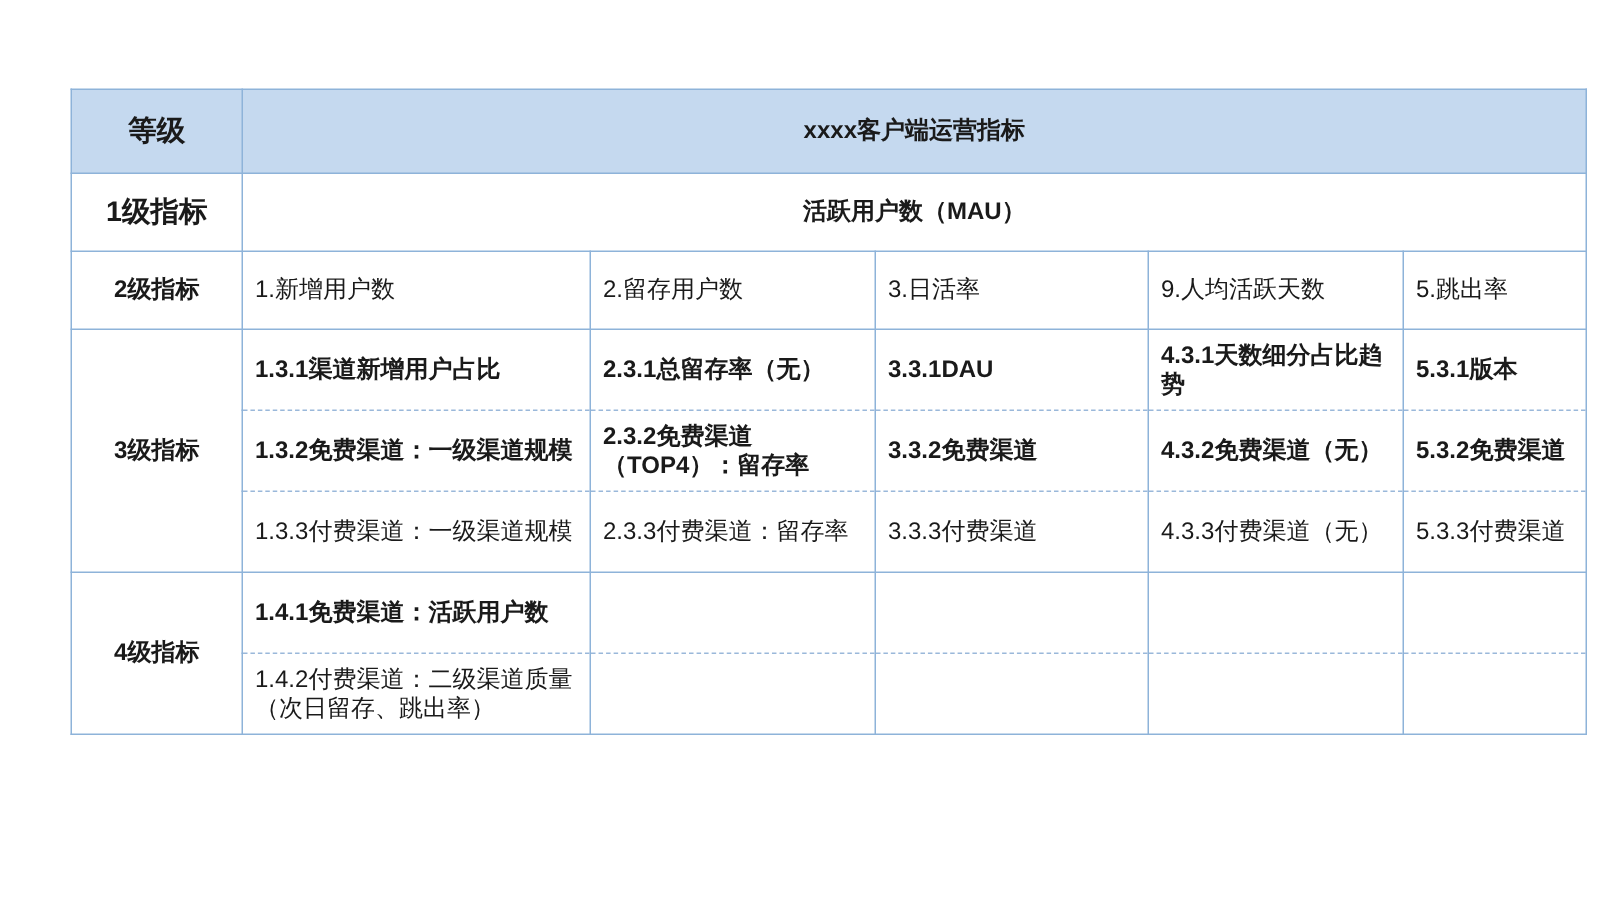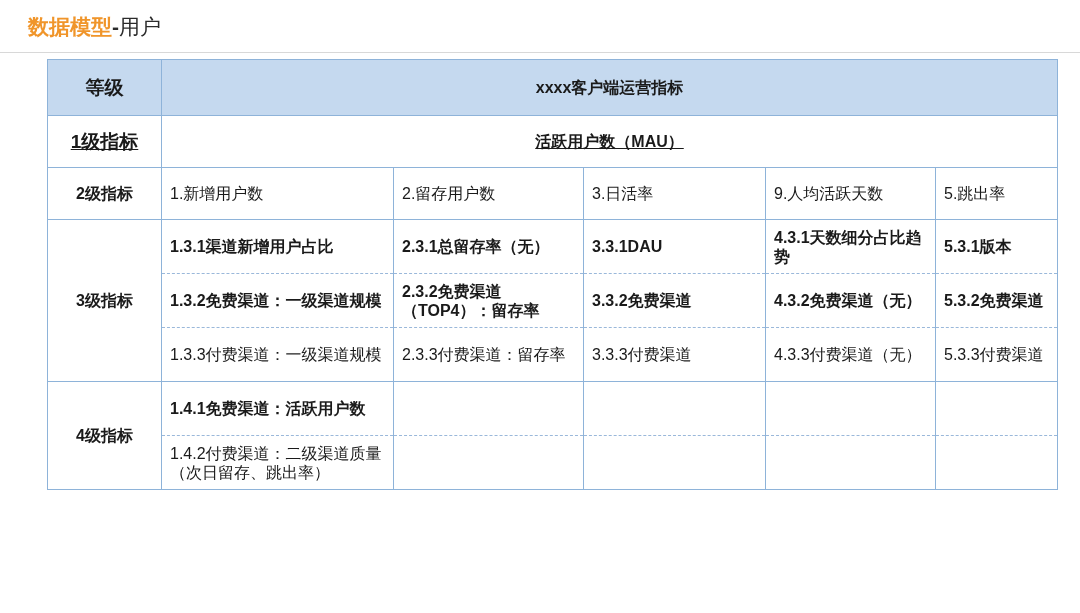--- a/index.html
+++ b/index.html
@@ -84,21 +84,20 @@
   }
   .lvl-cell.big {
     font-size: 19px;
     font-weight: bold;
   }
   .row-head-title {
     height: 56px;
   }
   .row-head-l1 {
     height: 52px;
-    text-decoration: underline;
   }
   .center-big {
     text-align: center;
     font-size: 19px;
     font-weight: bold;
   }
   .center-mid {
     text-align: center;
     font-size: 18px;
     font-weight: bold;
@@ -123,23 +122,20 @@
   }
   .cell-multiline {
     white-space: pre-line;
   }
 </style>
 </head>
 <body>
 
 <div class="page">
 
-  <div class="title-bar">
-    <span class="title-main">数据模型</span><span class="title-sep">-</span><span class="title-sub">用户</span>
-  </div>
 
   <div class="table-wrap">
     <table class="matrix">
       <colgroup>
         <col class="c0">
           <col class="c1">
           <col class="c2">
           <col class="c3">
           <col class="c4">
           <col class="c5">

